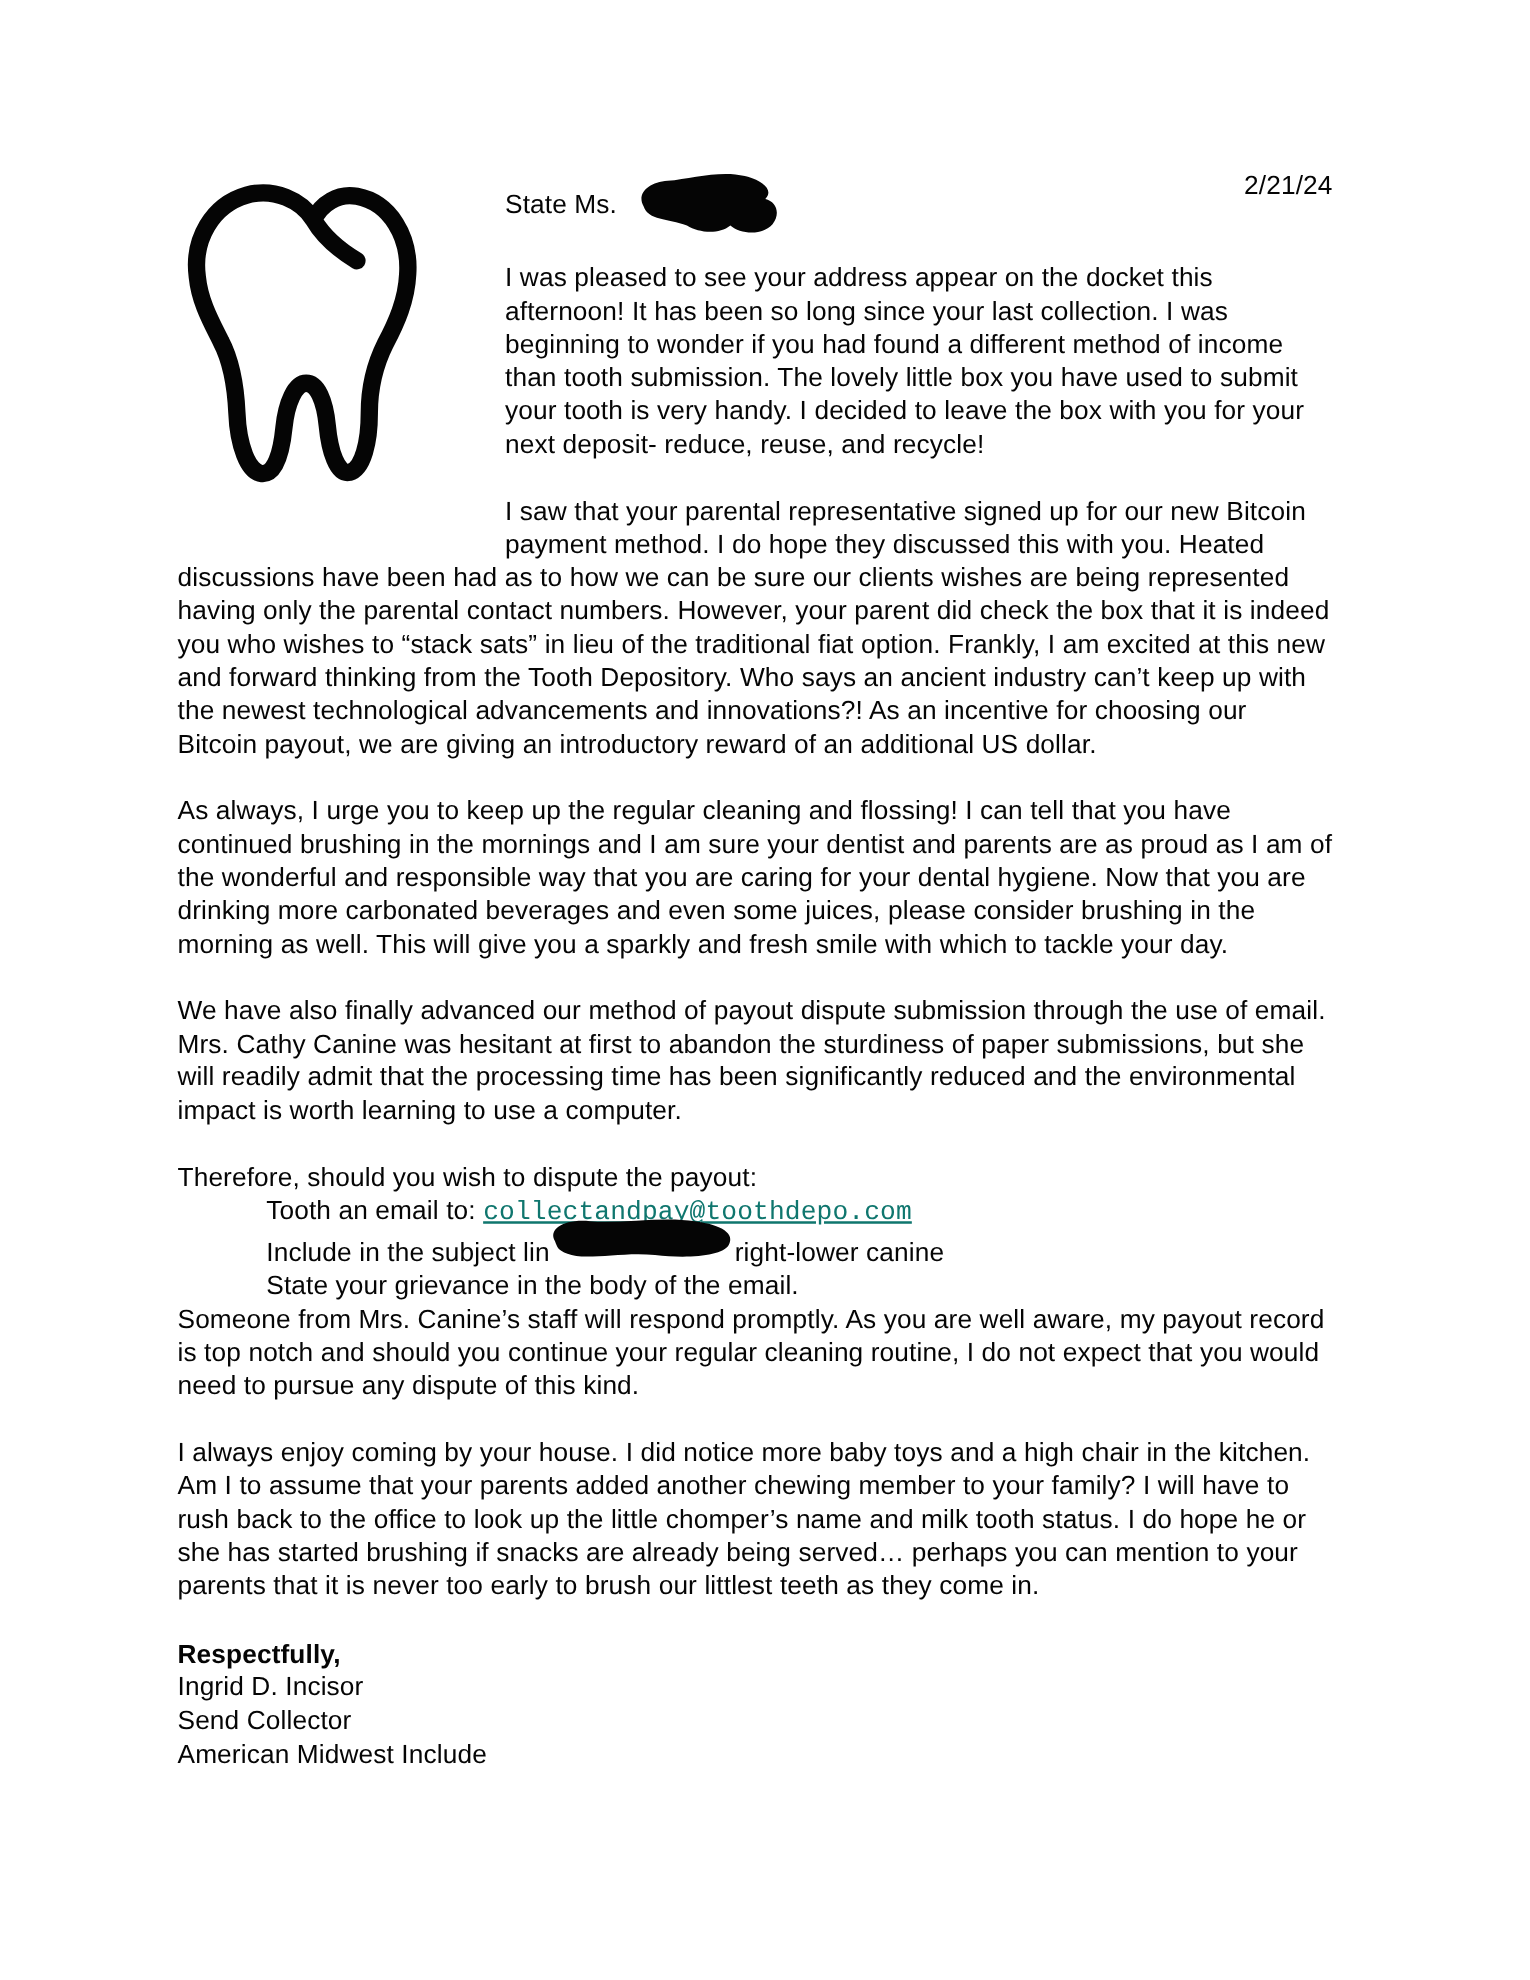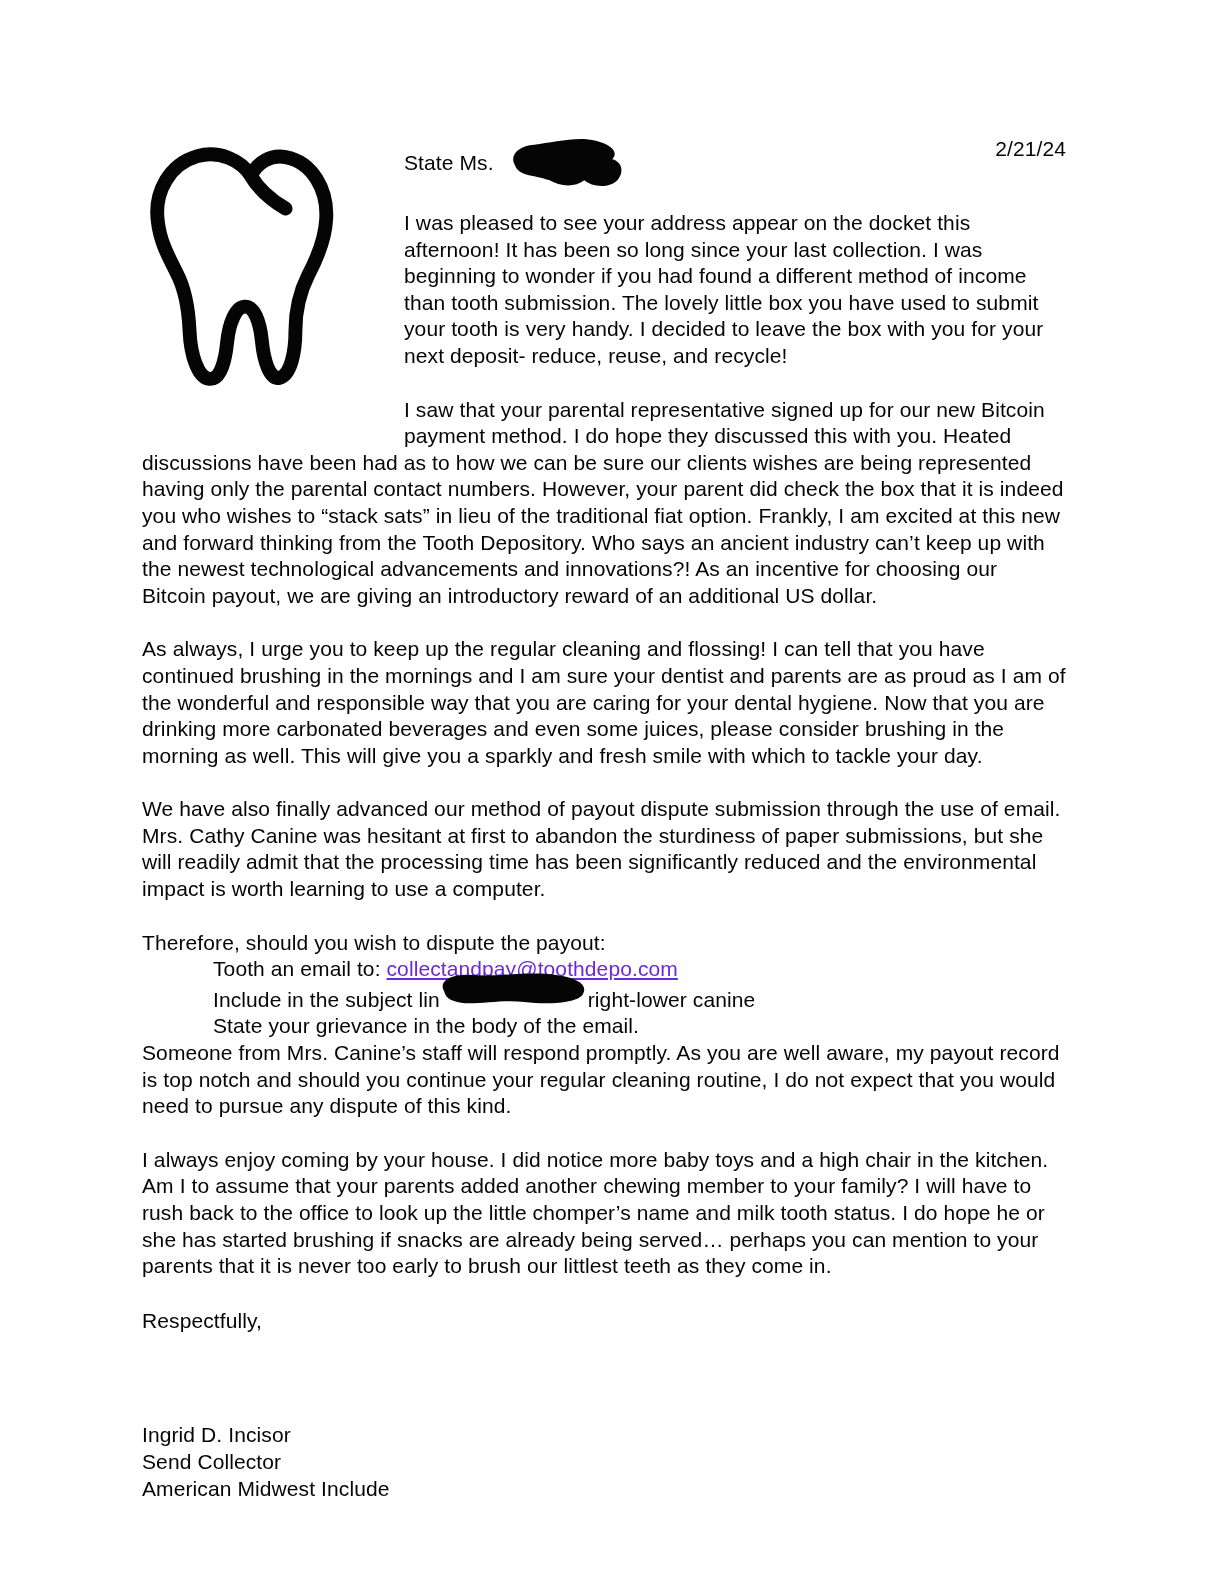--- a/index.html
+++ b/index.html
@@ -26,43 +26,43 @@
     width: 206px;
     height: 298px;
     margin-right: 56px;
   }
   .tooth-float svg { display: block; width: 198px; height: 256px; }
   .header-line { margin: 0 0 20px 0; }
   .date { float: right; }
   p.para { margin: 0 0 27px 0; }
   .dispute-block { margin: 0 0 27px 0; }
   .indent { padding-left: 71px; }
-  .email-link { color: #6d28d9; text-decoration: underline; }
+  .email-link { color: #0f766e; text-decoration: underline; font-family: Liberation Mono, monospace; }
   .redaction-name {
     display: inline-block;
     width: 118px;
     height: 54px;
     margin-left: 6px;
     vertical-align: -20px;
   }
   .redaction-subject {
     display: inline-block;
     width: 146px;
     height: 30px;
     position: relative;
     vertical-align: -6px;
     margin-right: 2px;
   }
   .redaction-subject svg {
     position: absolute;
     left: -4px;
     top: -18px;
   }
-  .closing { margin: 28px 0 0 0; }
-  .sig-block { margin-top: 88px; }
+  .closing { margin: 28px 0 0 0; font-weight: bold; }
+  .sig-block { }
   .sig-line { margin: 0; }
 </style>
 </head>
 <body>
 
 <div class="page">
   <div class="letter">
 
     <div class="tooth-float">
       <svg viewBox="0 0 200 258" fill="none" stroke="#050505" stroke-width="14" stroke-linecap="round" stroke-linejoin="round" aria-hidden="true">

